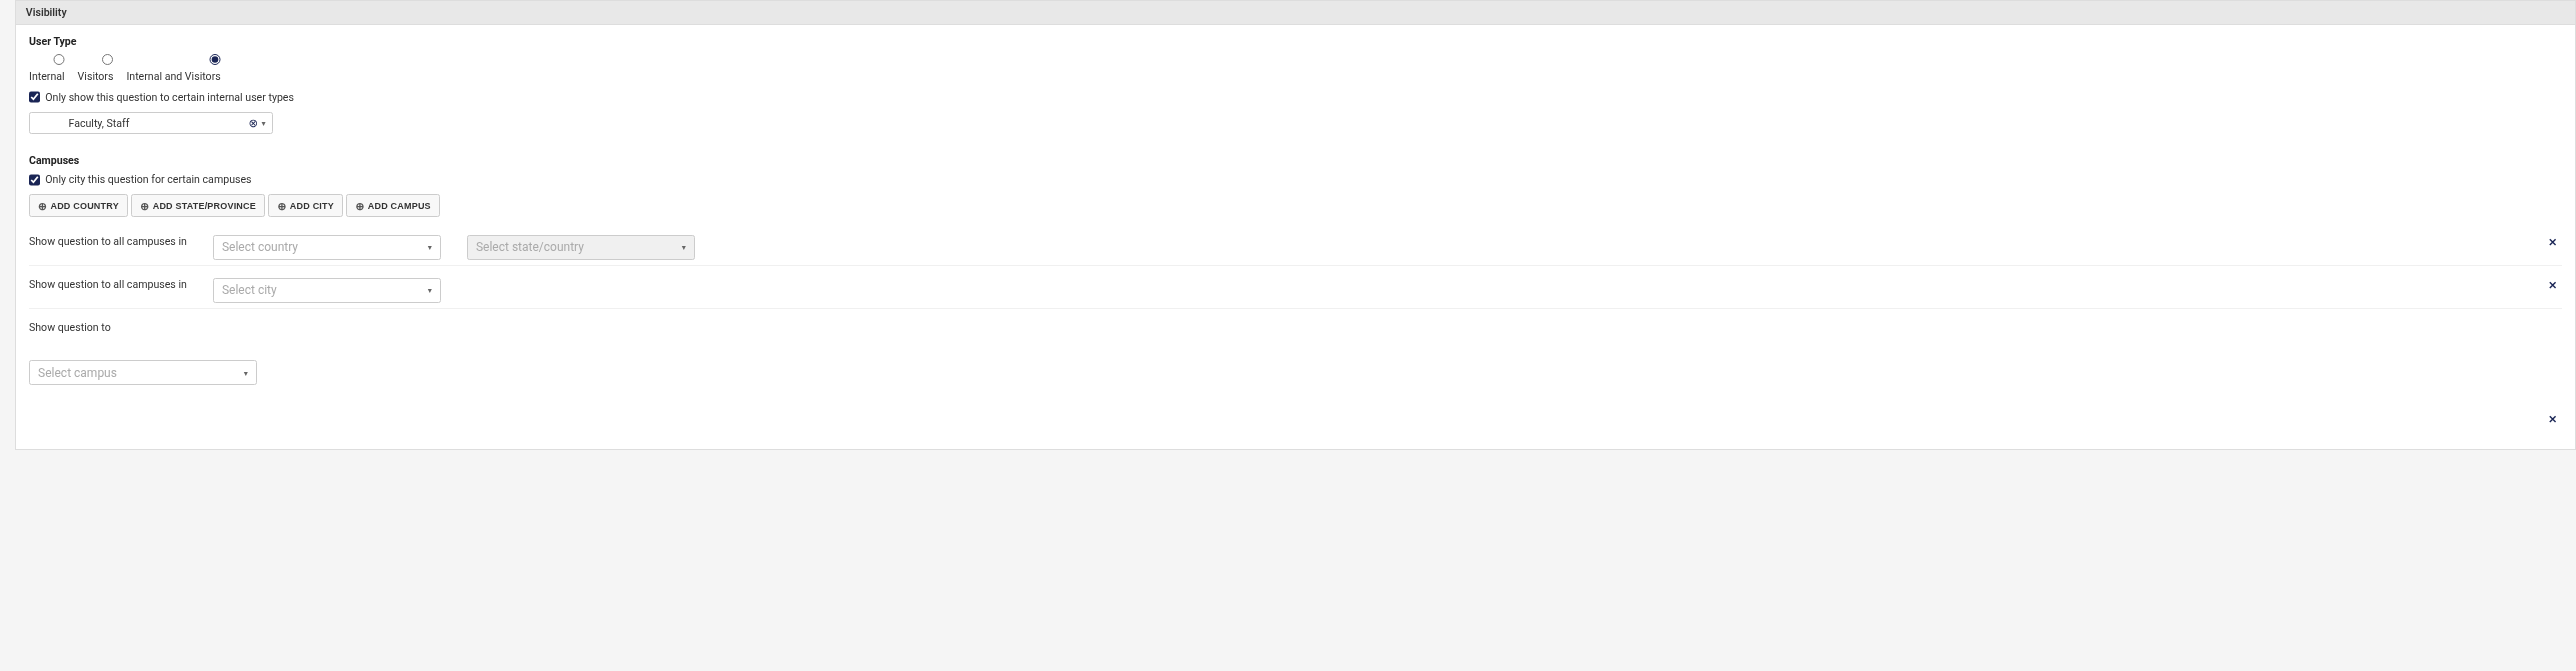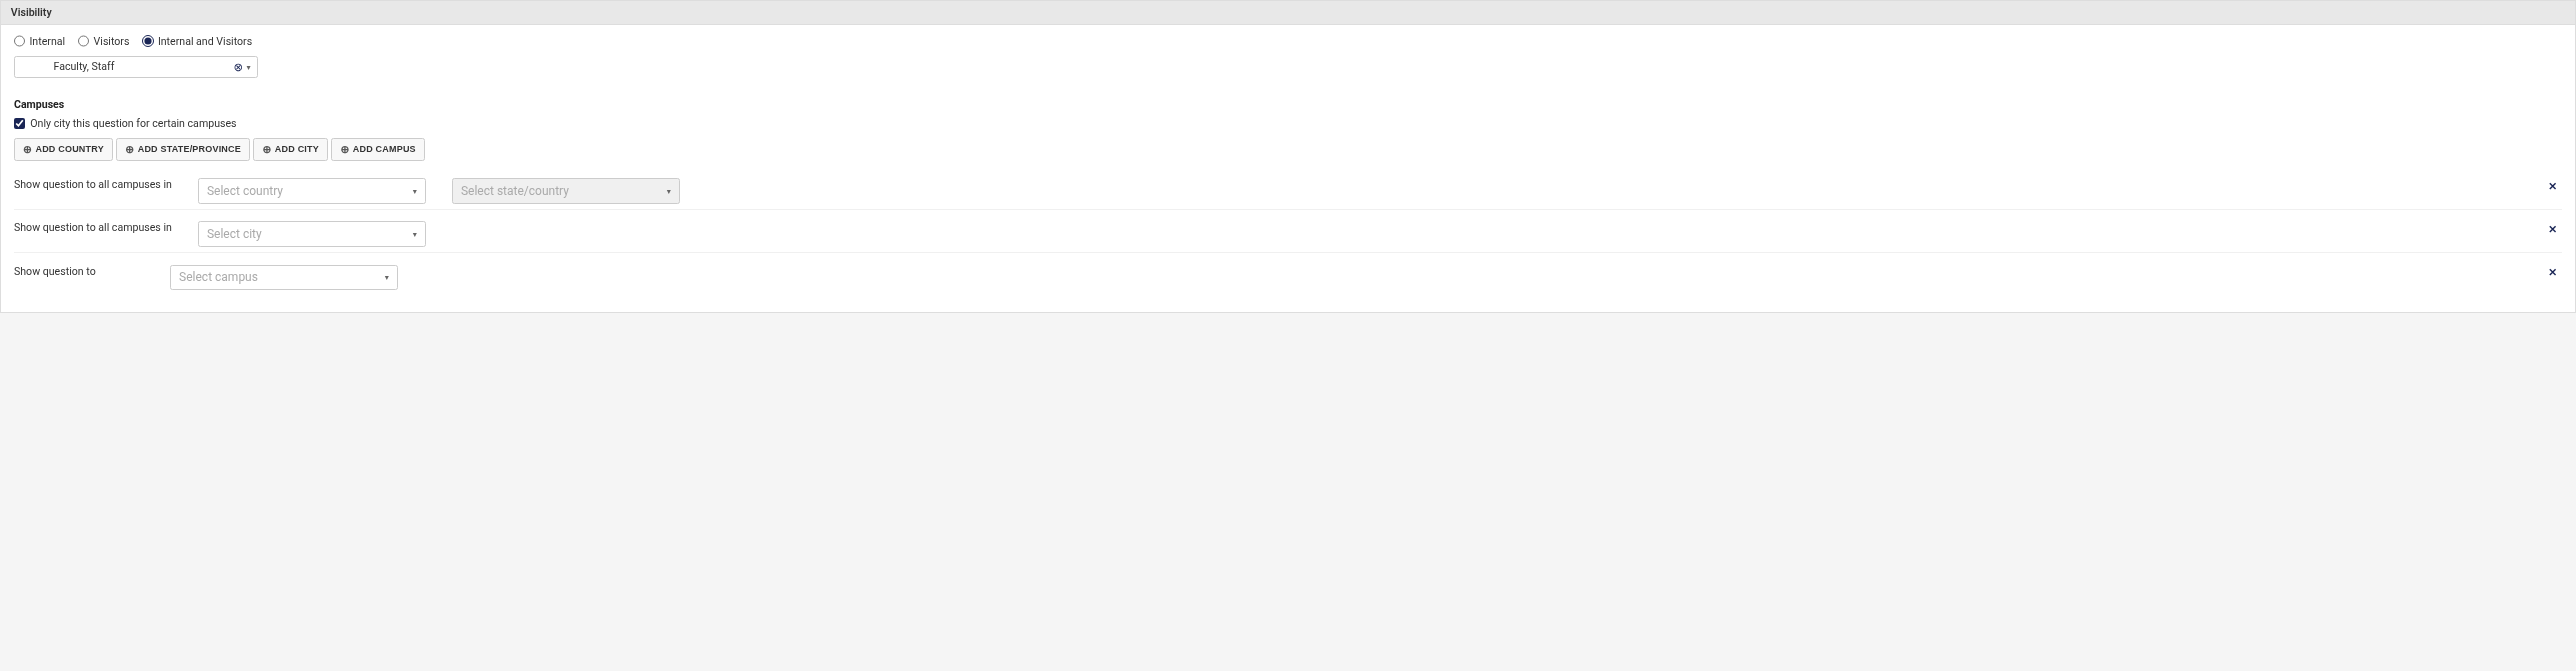--- a/index.html
+++ b/index.html
@@ -5,20 +5,21 @@
     * { box-sizing: border-box; margin: 0; padding: 0; }
     body {
       font-family: -apple-system, BlinkMacSystemFont, 'Segoe UI', Roboto, sans-serif;
       font-size: 10.6px;
       background: #f5f5f5;
       color: #333;
     }
     .panel {
       background: #fff;
       border: 0.8px solid #ddd;
+      margin-left: 15px;
     }
     .panel-header {
       background: #e8e8e8;
       padding: 4.9px 9.8px;
       font-weight: 600;
       font-size: 10.6px;
       color: #333;
       border-bottom: 0.8px solid #ddd;
     }
     .panel-body {
@@ -31,24 +32,25 @@
       color: #222;
     }
     .radio-group {
       display: flex;
       align-items: center;
       gap: 13px;
       margin-bottom: 8.1px;
     }
     .radio-label {
       display: flex;
-      align-items: center;
+      align-items: flex-end;
       gap: 4.1px;
       font-size: 10.6px;
       cursor: pointer;
+      flex-direction: column;
     }
     input[type="radio"] {
       width: 11.4px;
       height: 11.4px;
       accent-color: #1a2555;
       cursor: pointer;
     }
     .checkbox-label {
       display: flex;
       align-items: center;
@@ -133,20 +135,21 @@
     .config-row {
       display: flex;
       align-items: flex-start;
       gap: 26px;
       margin-bottom: 6.5px;
       padding: 4.9px 0;
       border-bottom: 0.8px solid #f0f0f0;
     }
     .config-row:last-child {
       border-bottom: none;
+      flex-direction: column;
     }
     .row-label {
       font-size: 10.6px;
       color: #333;
       min-width: 130px;
       flex-shrink: 0;
     }
     .select-field {
       position: relative;
       display: flex;
@@ -186,35 +189,40 @@
 </head>
 <body>
 
 <div class="panel">
   <div class="panel-header">
     <span>Visibility</span>
   </div>
   <div class="panel-body">
 
     
+    <div class="section-title">User Type</div>
     <div class="radio-group">
       <label class="radio-label">
         <input type="radio" name="user-type" style="">
         <span>Internal</span>
       </label>
       <label class="radio-label">
         <input type="radio" name="user-type" style="">
         <span>Visitors</span>
       </label>
       <label class="radio-label">
         <input type="radio" name="user-type" checked="" style="">
         <span>Internal and Visitors</span>
       </label>
     </div>
 
+    <label class="checkbox-label">
+      <input type="checkbox" checked="" style="">
+      <span>Only show this question to certain internal user types</span>
+    </label>
 
     <div class="select-wrapper">
       <span class="select-value">Faculty, Staff</span>
       <span class="select-icons">
         <span class="clear-icon">⊗</span>
         <span class="dropdown-arrow">▾</span>
       </span>
     </div>
 
     

